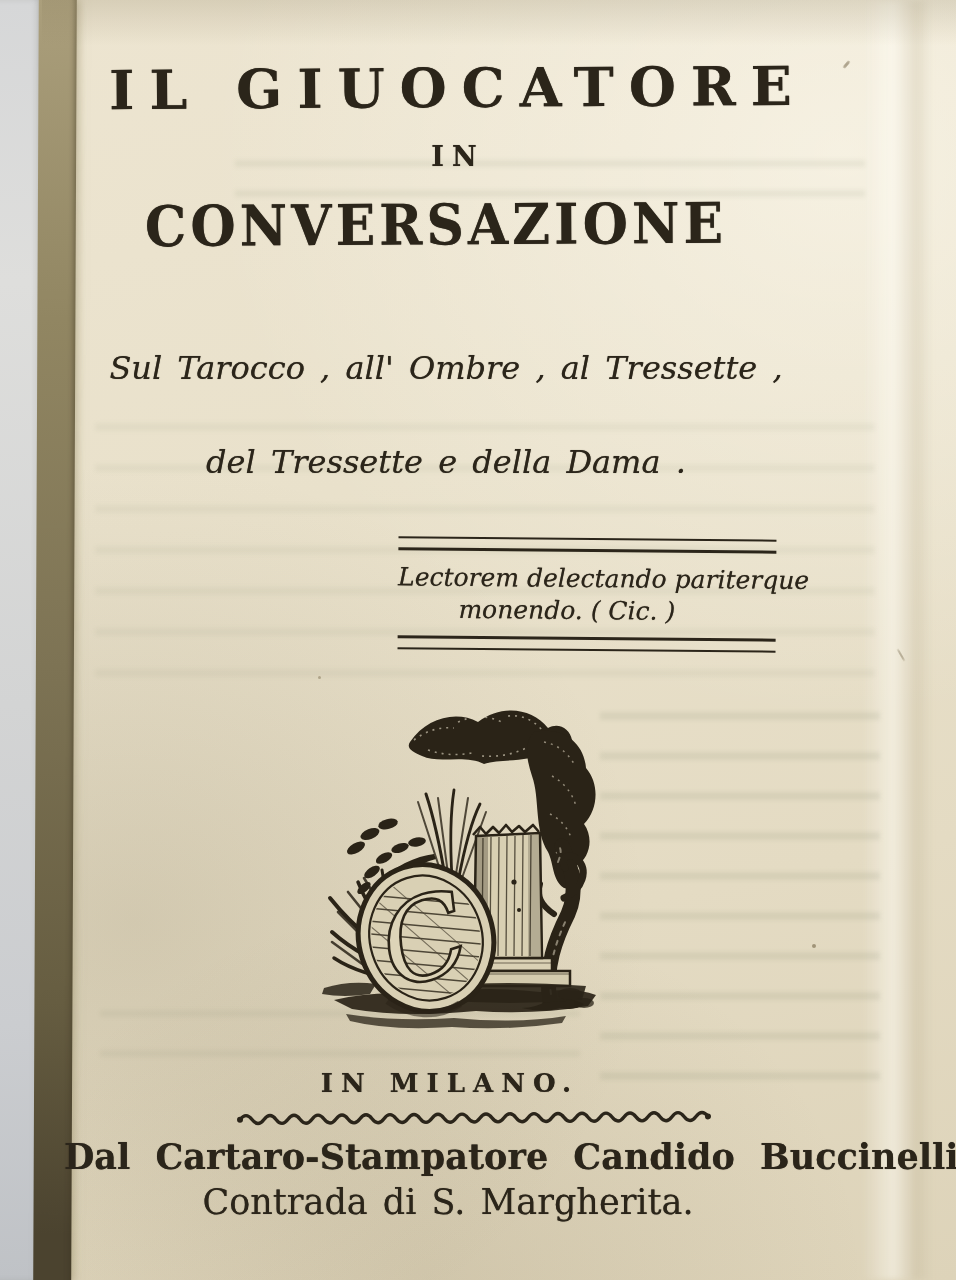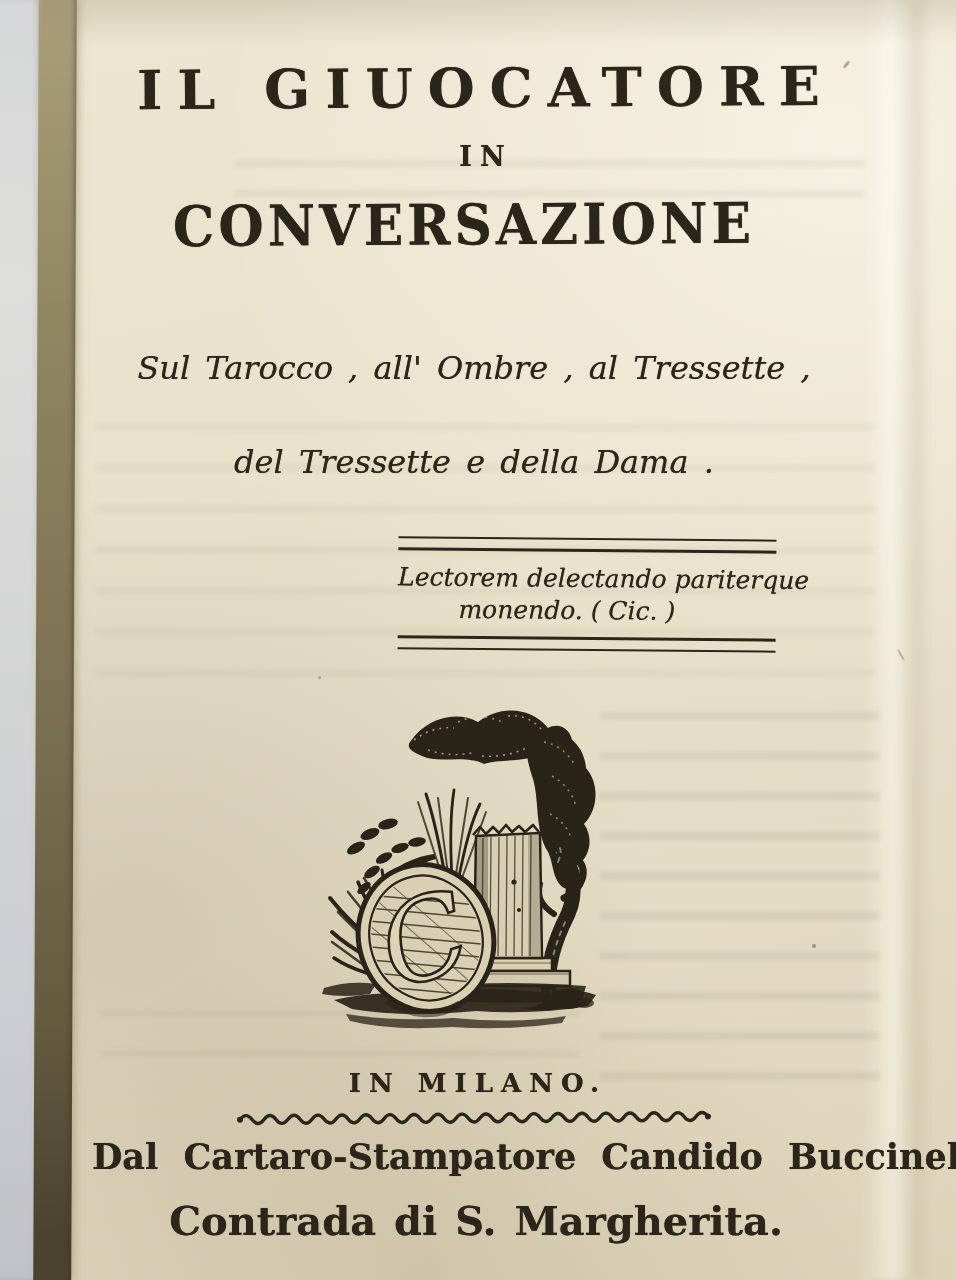--- a/index.html
+++ b/index.html
@@ -47,21 +47,21 @@
   .ghost{position:absolute;filter:blur(2.2px);pointer-events:none;}
   .g1{left:235px;top:150px;width:630px;height:58px;opacity:.5;
       background:repeating-linear-gradient(to bottom,transparent 0 10px,rgba(128,138,108,.22) 10px 17px,transparent 17px 30px);}
   .g2{left:95px;top:400px;width:780px;height:300px;opacity:.38;
       background:repeating-linear-gradient(to bottom,transparent 0 23px,rgba(126,136,106,.2) 23px 31px,transparent 31px 41px);}
   .g3{left:600px;top:688px;width:280px;height:400px;opacity:.55;
       background:repeating-linear-gradient(to bottom,transparent 0 24px,rgba(120,130,100,.24) 24px 32px,transparent 32px 40px);}
   .g4{left:100px;top:986px;width:480px;height:92px;opacity:.4;
       background:repeating-linear-gradient(to bottom,transparent 0 24px,rgba(120,130,100,.22) 24px 31px,transparent 31px 40px);}
   
-  .col{position:absolute;left:76px;top:0;width:820px;height:1280px;}
+  .col{position:absolute;left:48px;top:0;width:820px;height:1280px;}
   .ink{color:#2b251a;text-shadow:0 0 .7px rgba(43,37,26,.75);}
   .line{position:absolute;width:100%;text-align:center;white-space:nowrap;}
   .title1{top:56px;font-size:54px;font-weight:bold;letter-spacing:15px;transform:rotate(-.35deg);}
   .title2{top:141px;font-size:27px;font-weight:bold;letter-spacing:8px;}
   .title3{top:194px;font-size:52px;font-weight:bold;letter-spacing:4px;transform:scaleY(1.08) rotate(-.3deg);left:-22px;}
   .subtitle{top:295px;font-size:23px;font-weight:bold;letter-spacing:4px;left:-20px;}
   .subj{font-size:32px;font-style:italic;word-spacing:5px;left:-12px;}
   .s0{top:349px;} .s1{top:396px;} .s2{top:443px;}
   
   .motto-block{position:absolute;left:398px;top:538px;width:378px;transform:rotate(.5deg);}
@@ -70,21 +70,21 @@
   .drule.b{border-top:3.5px solid #2b251a;border-bottom:2px solid #2b251a;margin-top:4px;}
   .motto-line{position:relative;text-align:center;font-style:italic;font-size:25px;white-space:nowrap;}
   .m1{margin-top:12px;}
   .m2{margin-top:3px;left:-20px;margin-bottom:12px;}
   
   .vignette{position:absolute;left:318px;top:706px;width:288px;height:324px;}
   
   .city{top:1068px;font-size:26px;font-weight:bold;letter-spacing:8px;left:-8px;}
   .wavy{position:absolute;left:176px;top:1108px;transform:rotate(-.4deg);}
   .imp1{top:1136px;font-size:35px;font-weight:bold;word-spacing:13px;left:16px;}
-  .imp2{top:1182px;font-size:40px;font-weight:bold;word-spacing:4px;left:-10px;margin-top:15px;}
+  .imp2{top:1182px;font-size:35px;font-weight:normal;word-spacing:4px;left:-10px;}
   
   .speck{position:absolute;border-radius:50%;background:#6b5c3e;filter:blur(.4px);}
   .sp1{left:845px;top:60px;width:3px;height:9px;transform:rotate(40deg);opacity:.5;}
   .sp2{left:900px;top:648px;width:2px;height:14px;transform:rotate(-30deg);opacity:.4;}
   .sp3{left:812px;top:944px;width:4px;height:4px;opacity:.55;}
   .sp4{left:318px;top:676px;width:3px;height:3px;opacity:.4;}
 </style>
 </head>
 <body>
 

